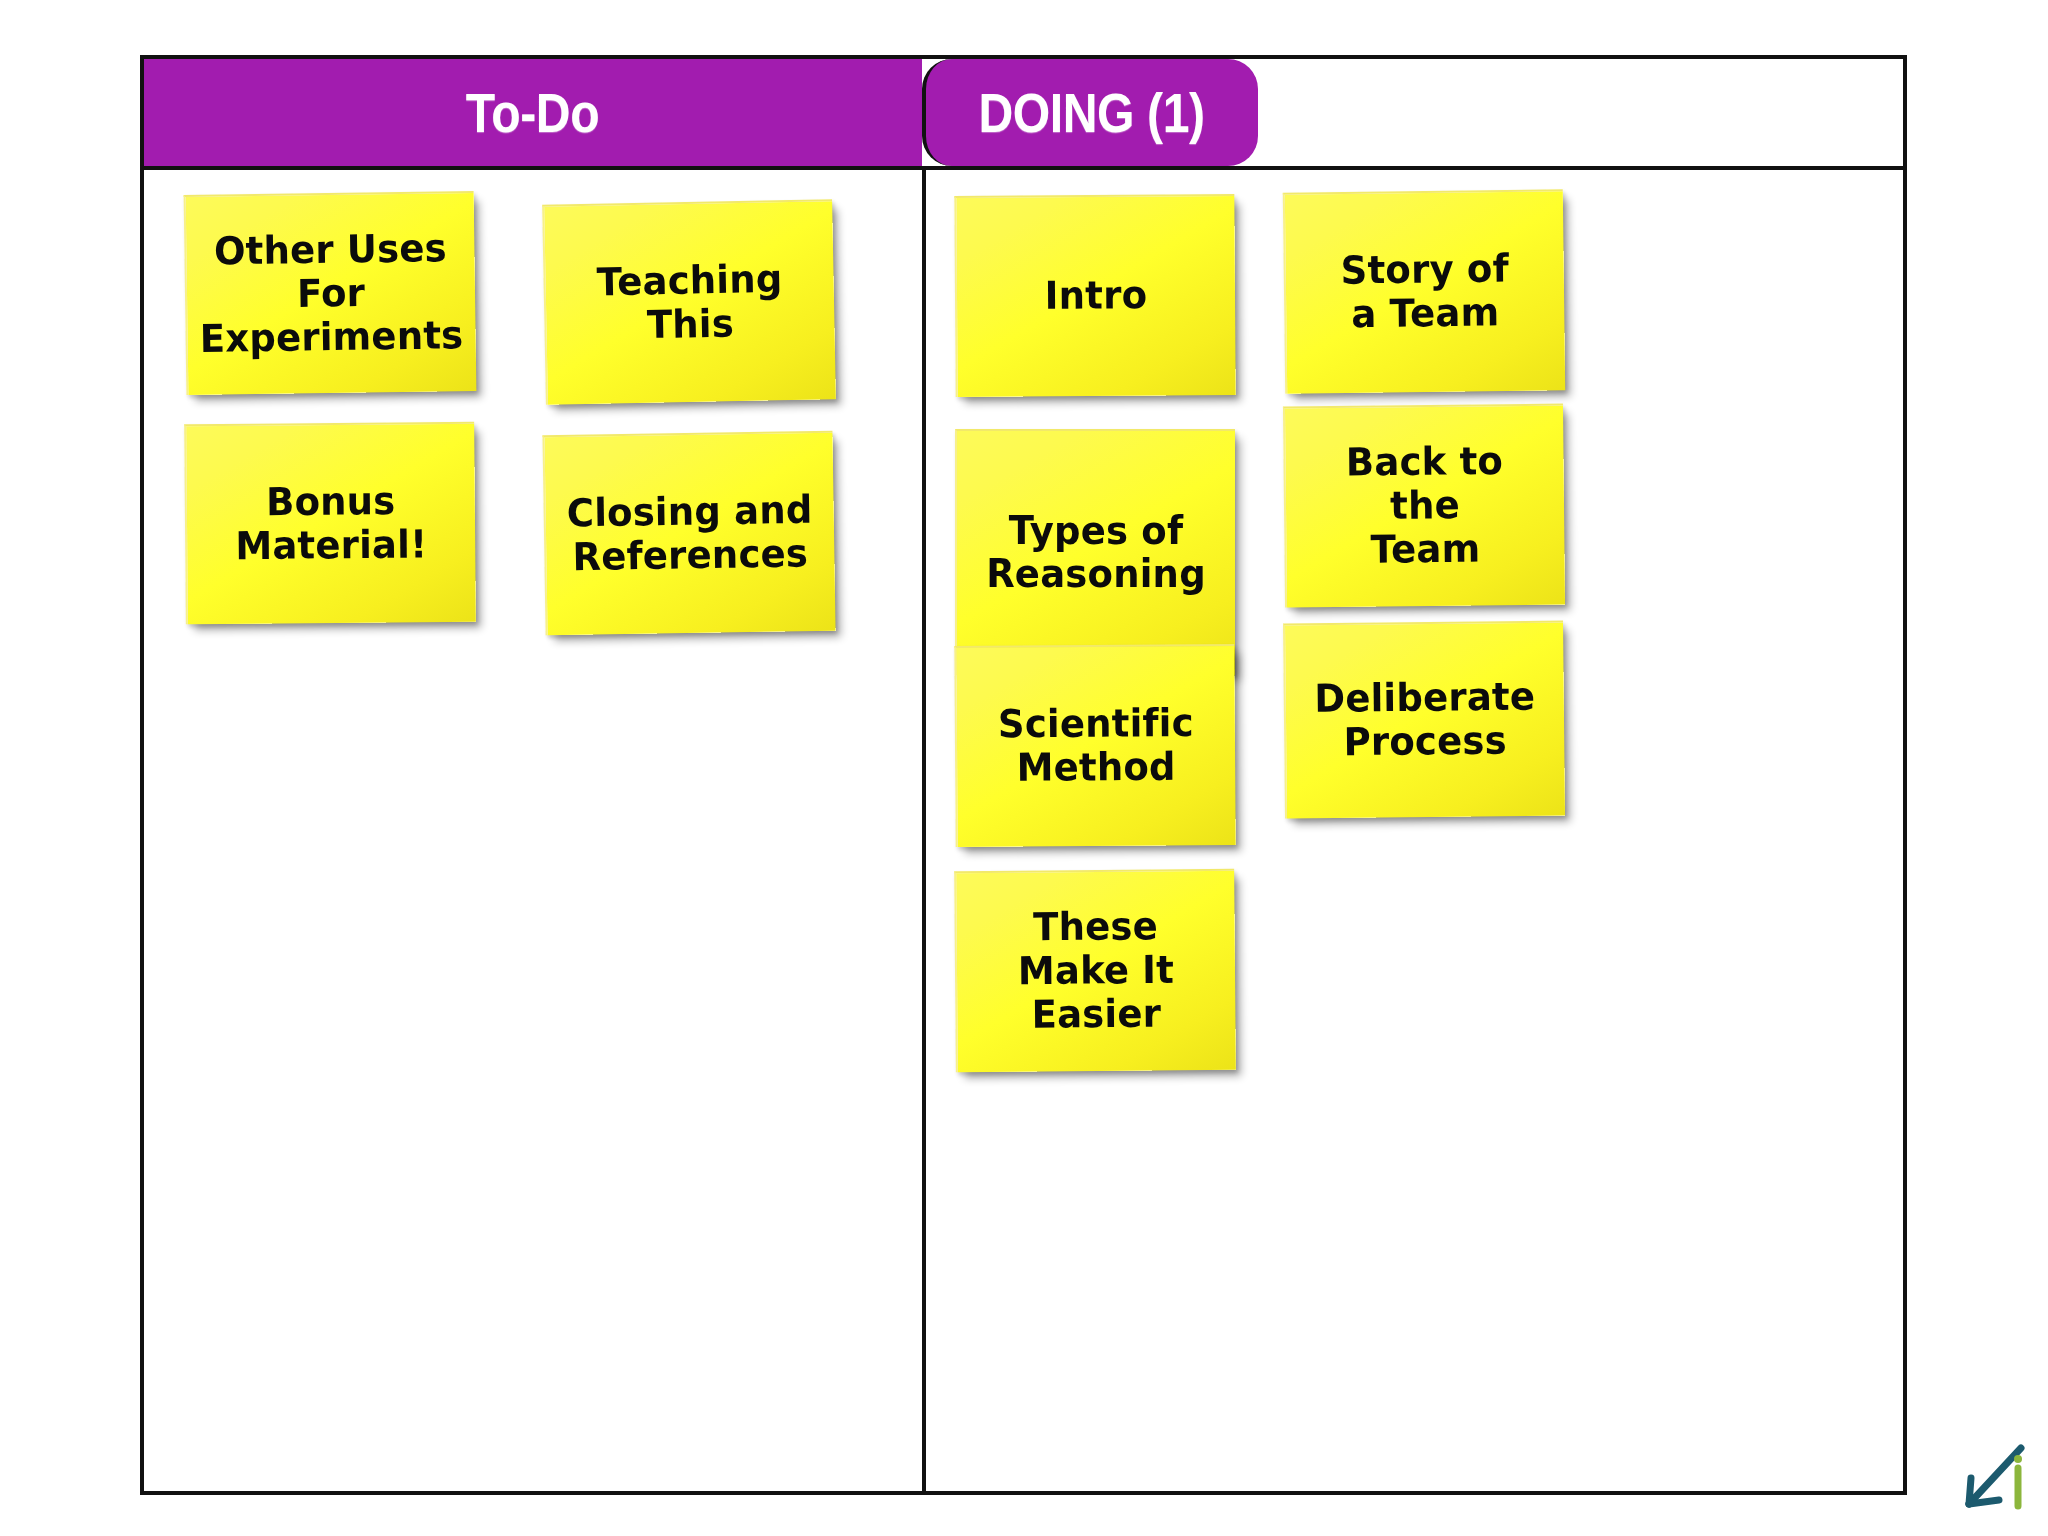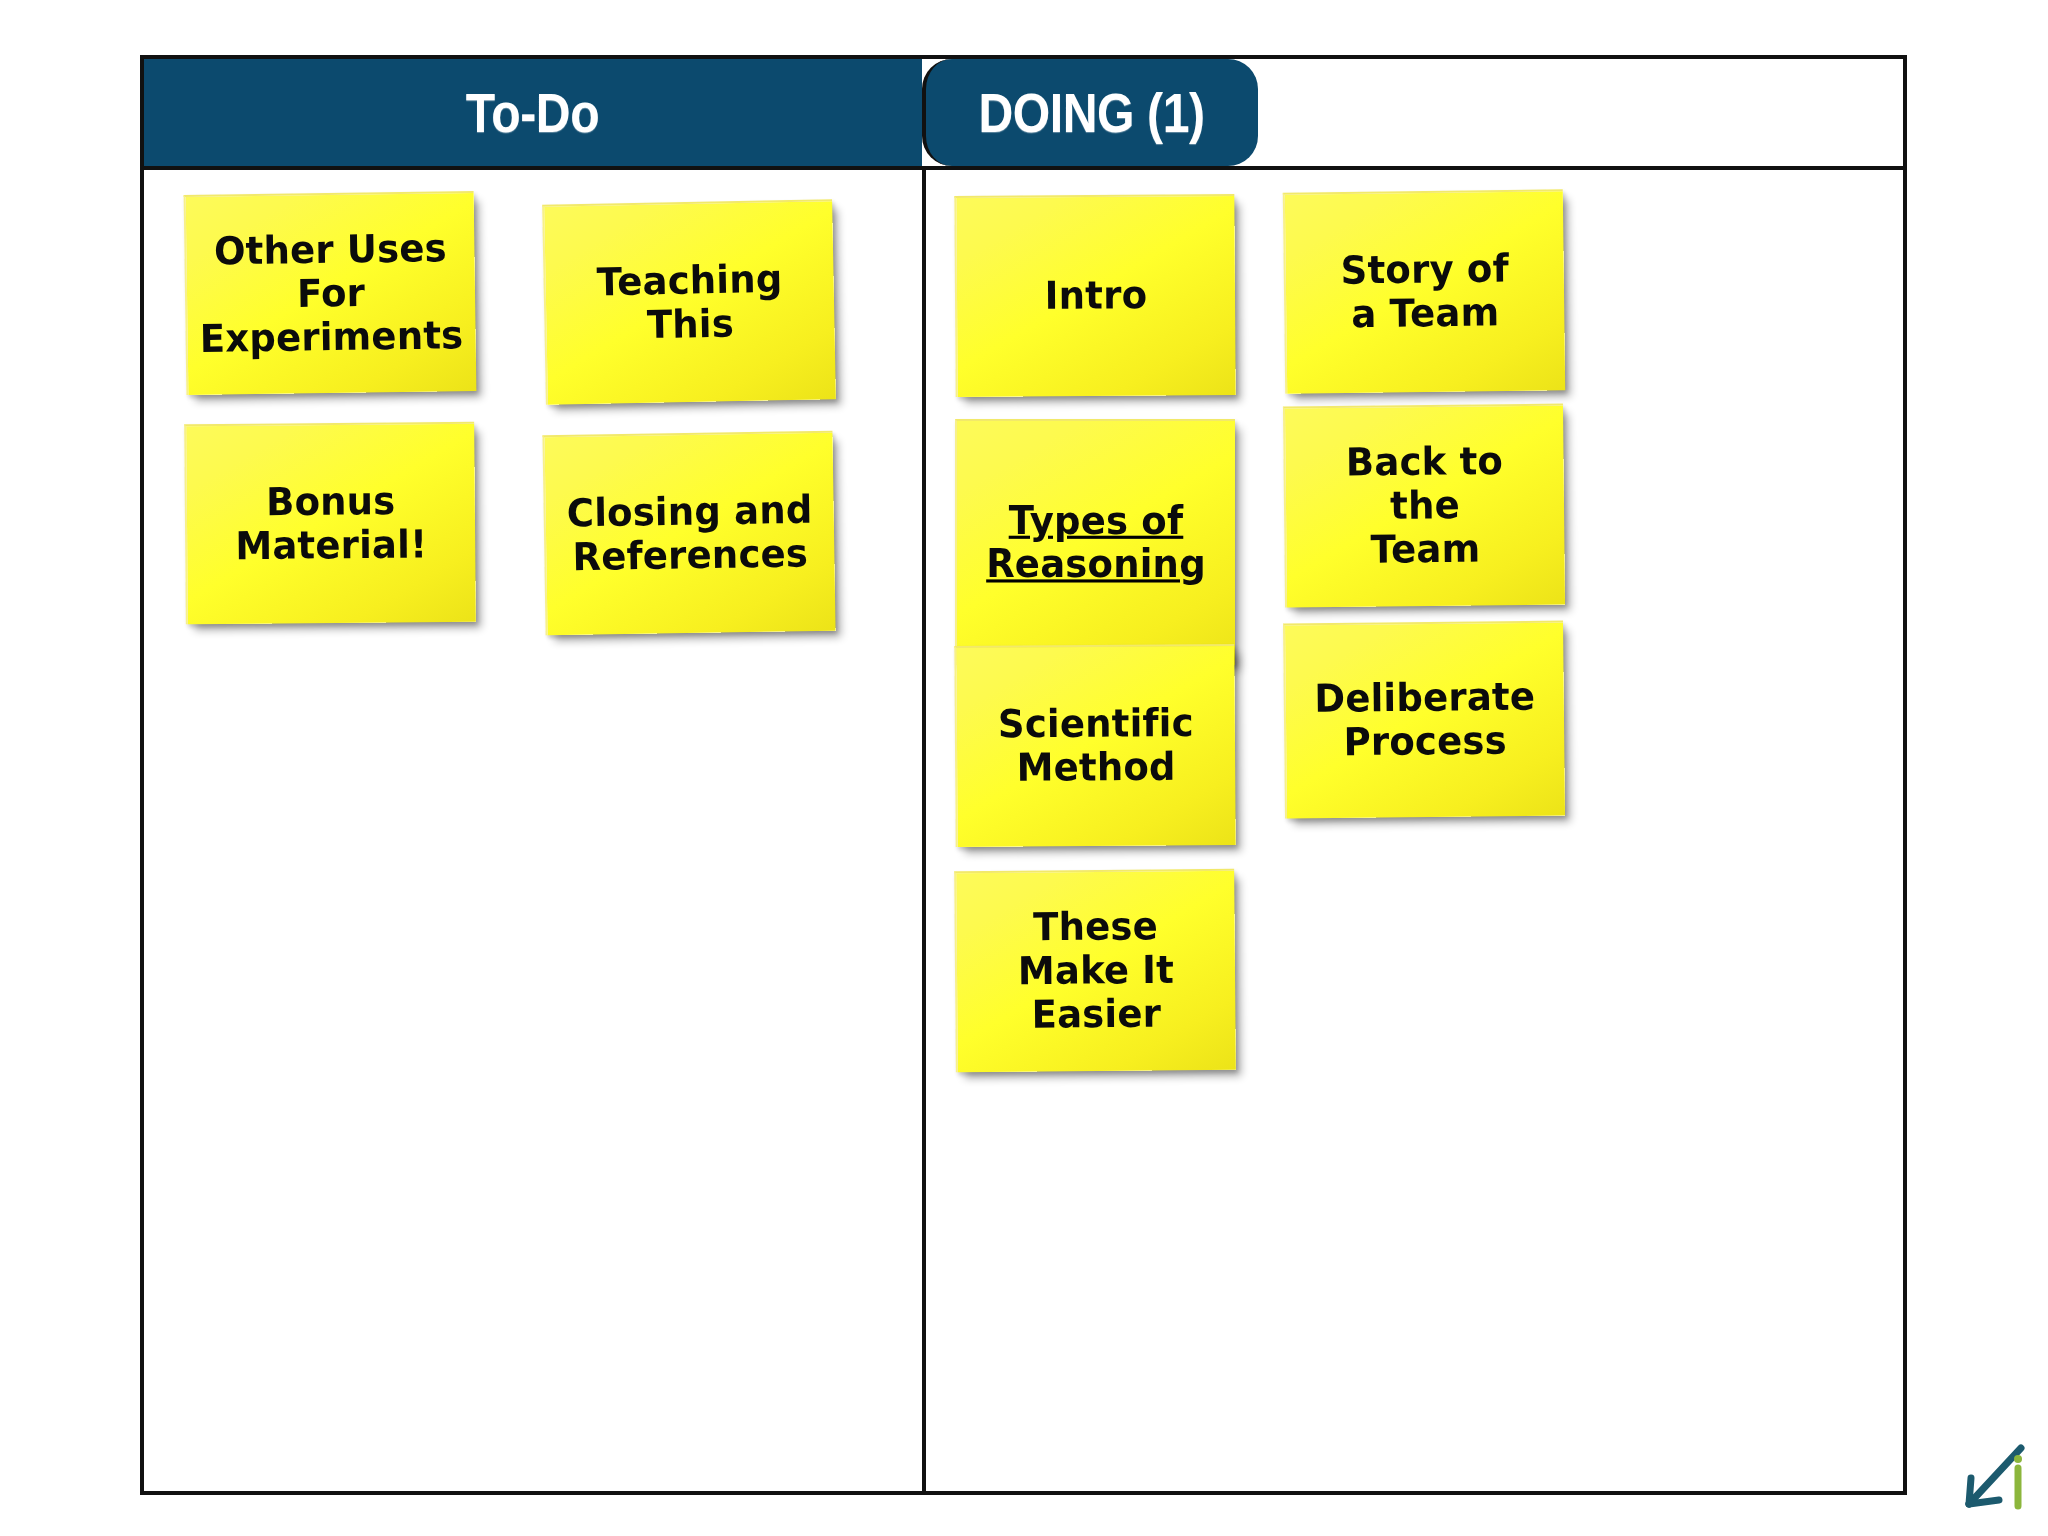--- a/index.html
+++ b/index.html
@@ -31,21 +31,21 @@
 
   
   .header-row {
     display: flex;
     height: 111px;
     flex: 0 0 111px;
     border-bottom: 4px solid #111111;
     box-sizing: border-box;
   }
   .header-cell {
-    background: #0c4a6e;
+    background: #a21caf;
     display: flex;
     align-items: center;
     justify-content: center;
     box-sizing: border-box;
     overflow: hidden;
   }
   .header-cell + .header-cell {
     border-left: 4px solid #111111;
     border-radius: 30px;
   }
@@ -165,21 +165,21 @@
 
       <div class="note" style="left:29px; top:25px; width:280px; height:201px; transform:rotate(-0.4deg);">
         <span class="note-text">Intro</span>
       </div>
 
       <div class="note" style="left:358px; top:21px; width:280px; height:201px; transform:rotate(-0.7deg);">
         <span class="note-text">Story of
 a Team</span>
       </div>
 
-      <div class="note" style="left:29px; top:249px; width:280px; height:246px; transform:rotate(-0.5deq);text-decoration:underline;">
+      <div class="note" style="left:29px; top:259px; width:280px; height:246px; transform:rotate(-0.5deq);">
         <span class="note-text">Types of
 Reasoning</span>
       </div>
 
       <div class="note" style="left:358px; top:235px; width:280px; height:201px; transform:rotate(-0.6deg);">
         <span class="note-text">Back to
 the
 Team</span>
       </div>
 

